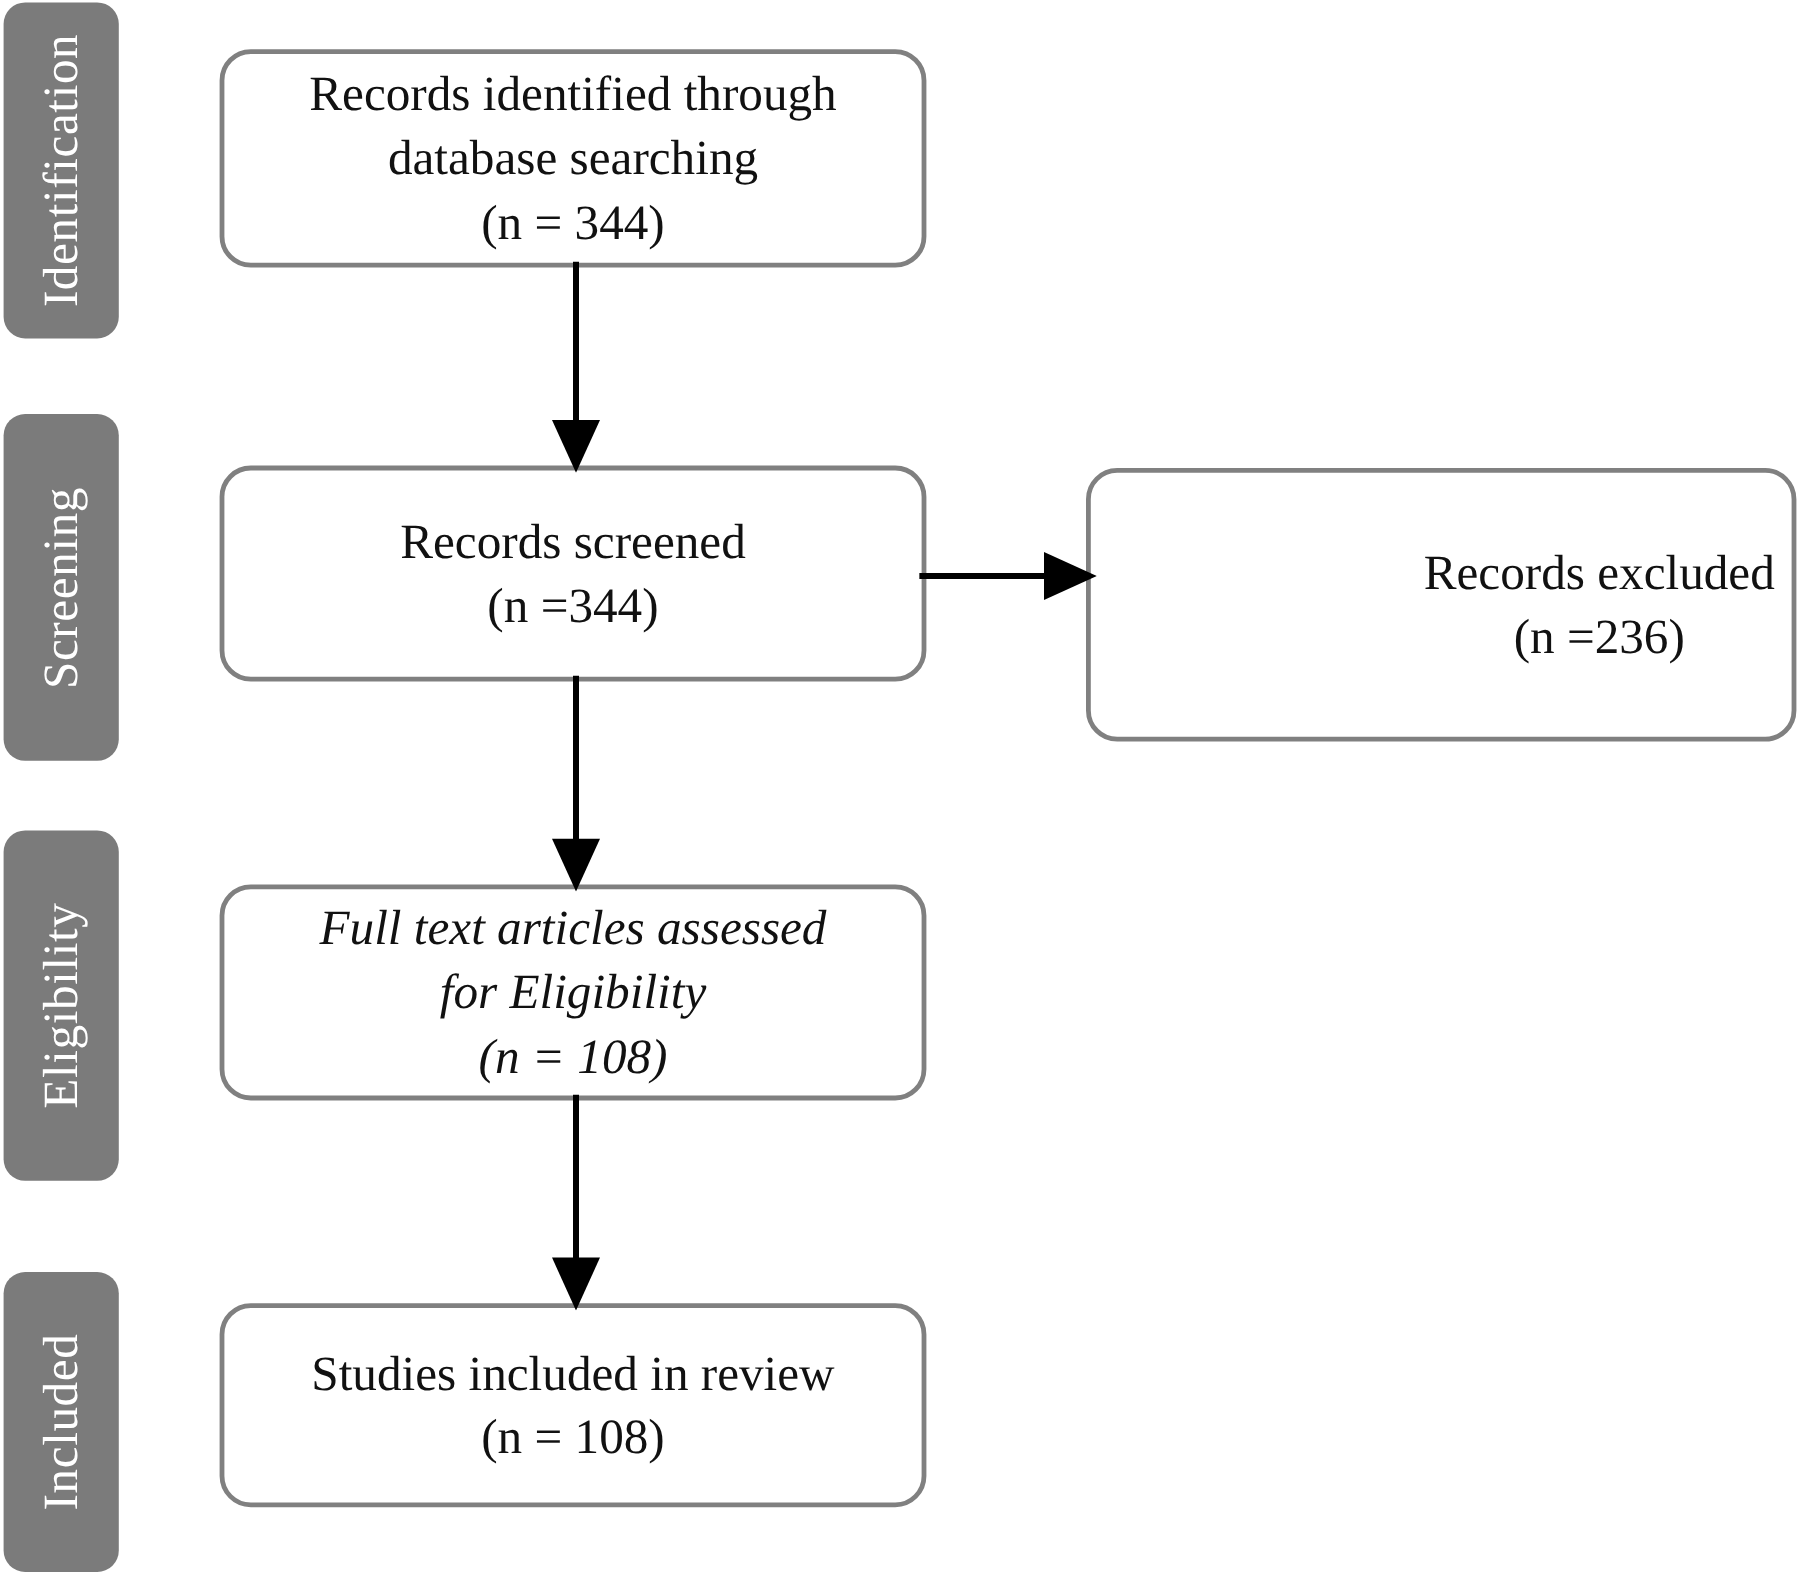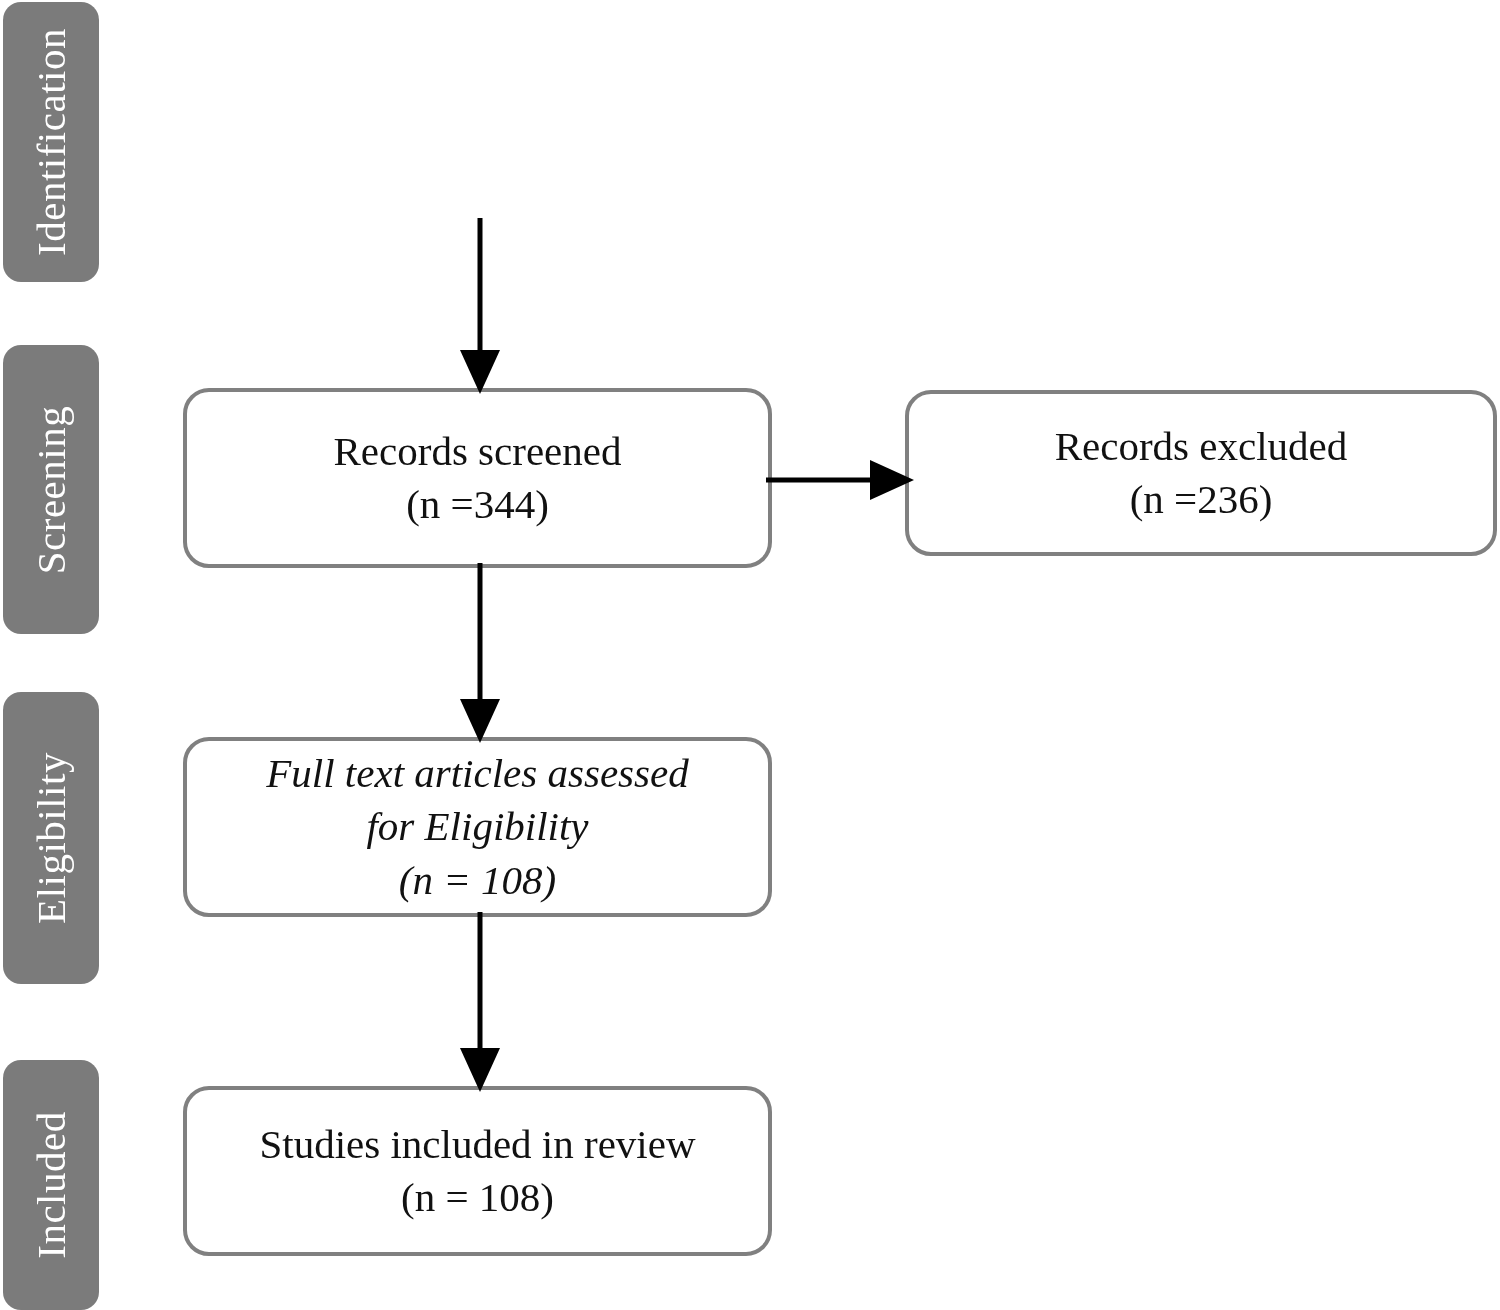--- a/index.html
+++ b/index.html
@@ -84,27 +84,32 @@
   </div>
 
   <div class="stage-tab" style="left:3px; top:692px; width:96px; height:292px;">
     <span class="stage-tab-label">Eligibility</span>
   </div>
 
   <div class="stage-tab" style="left:3px; top:1060px; width:96px; height:250px;">
     <span class="stage-tab-label">Included</span>
   </div>
 
+  <div class="flow-box" style="left:183px; top:41px; width:589px; height:182px;">
+    <div class="flow-box-text">Records identified through
+database searching
+(n = 344)</div>
+  </div>
 
   <div class="flow-box" style="left:183px; top:388px; width:589px; height:180px;">
     <div class="flow-box-text">Records screened
 (n =344)</div>
   </div>
 
-  <div class="flow-box" style="left:905px; top:390px; width:592px; height:166px;">
+  <div class="flow-box" style="left:905px; top:390px; width:592px; height:228px;justify-content:flex-end;">
     <div class="flow-box-text">Records excluded
 (n =236)</div>
   </div>
 
   <div class="flow-box" style="left:183px; top:737px; width:589px; height:180px;font-style:italic;">
     <div class="flow-box-text">Full text articles assessed
 for Eligibility
 (n = 108)</div>
   </div>
 

